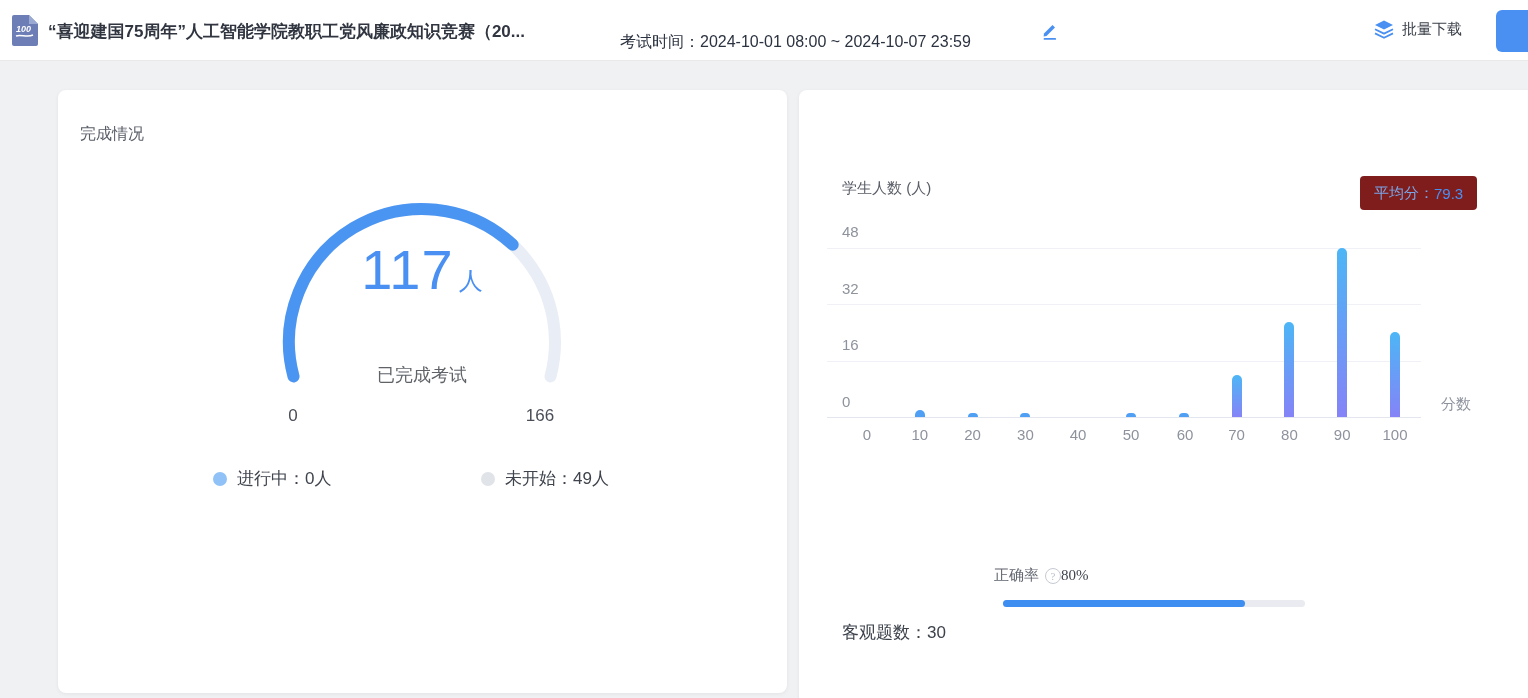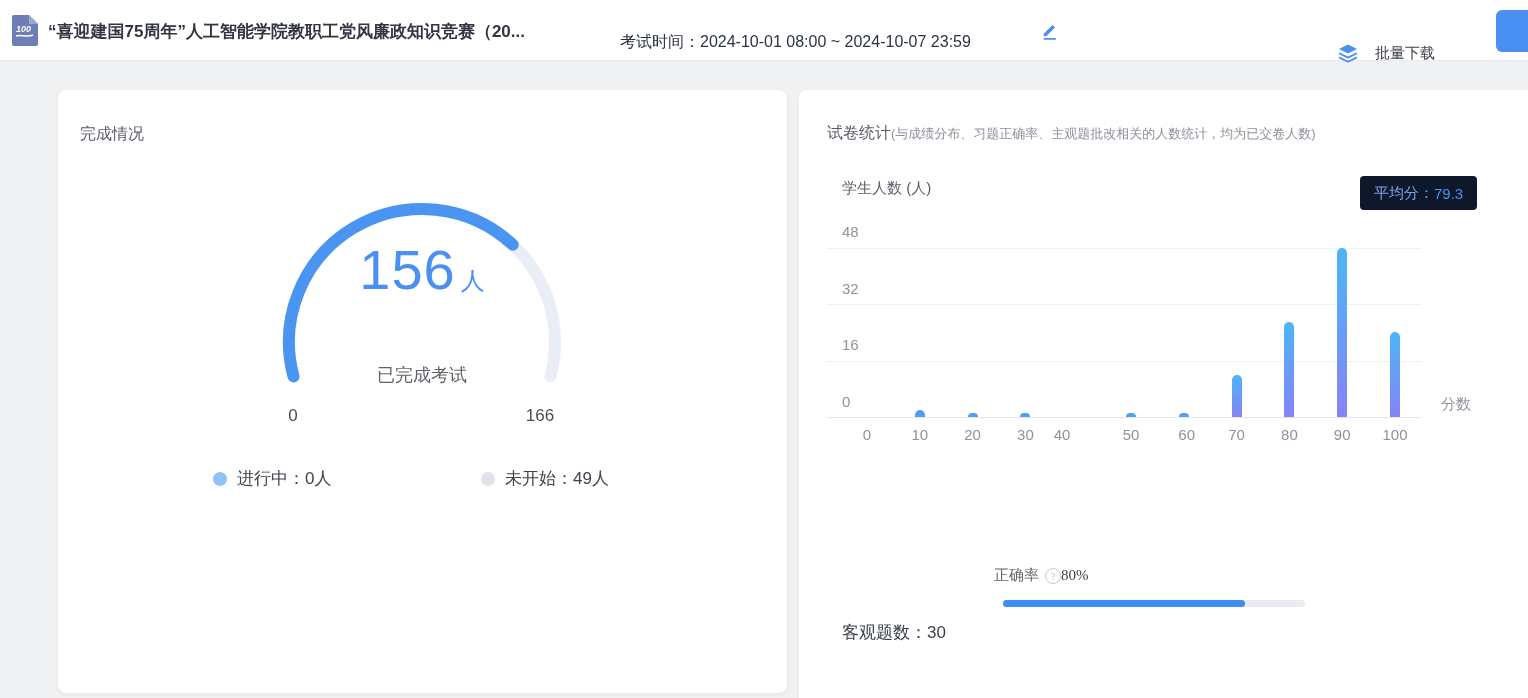--- a/index.html
+++ b/index.html
@@ -7,21 +7,21 @@
     font-family:"Liberation Sans","DejaVu Sans",sans-serif; background:#f0f1f3; }
 
   
   .header { position:absolute; left:0; top:0; width:1528px; height:61px;
     background:#fff; border-bottom:1px solid #e9e9e9; }
   .doc-icon { position:absolute; left:12px; top:15px; width:26px; height:31px; }
   .page-title { position:absolute; left:48px; top:20px; font-size:17px; font-weight:700; color:#303540; }
   .exam-time { position:absolute; left:620px; top:32px; font-size:16px; color:#2c3340; }
   .exam-time b { font-weight:400; }
   .edit-icon { position:absolute; left:1041px; top:22px; width:18px; height:18px; cursor:pointer; }
-  .batch { position:absolute; left:1338px; top:20px; display:flex; align-items:center; gap:17px; cursor:pointer;margin-top:24px; }
+  .batch { position:absolute; left:1374px; top:20px; display:flex; align-items:center; gap:8px; cursor:pointer; }
   .batch-label { font-size:15px; color:#3a3f48; }
   .header-btn { position:absolute; left:1496px; top:10px; width:46px; height:42px;
     background:#4a90f2; border-radius:6px; border:none; cursor:pointer; }
 
   
   .card { position:absolute; background:#fff; border-radius:8px;
     box-shadow:0 1px 4px rgba(0,0,0,0.06); }
   .card-left  { left:58px;  top:90px; width:729px; height:603px; }
   .card-right { left:799px; top:90px; width:740px; height:640px; }
   .card-title { font-size:16px; color:#595d66; }
@@ -43,21 +43,21 @@
   .legend-label { font-size:17px; color:#3f444d; }
   .view-btn { position:absolute; left:259px; top:500px; width:211px; height:48px;
     background:#4e94f1; color:#fff; font-size:17px; border:none; border-radius:4px; cursor:pointer;
     font-family:inherit; }
 
   
   .rc-titlerow { position:absolute; left:28px; top:33px; white-space:nowrap; }
   .rc-subtitle { font-size:13px; color:#8d919b; }
   .y-axis-title { position:absolute; left:43px; top:89px; font-size:15px; color:#595d66; }
   .avg-badge { position:absolute; left:561px; top:86px; height:34px; padding:0 14px;
-    background:#0f172a; border-radius:4px; display:flex; align-items:center; font-size:15px; }
+    background:#7f1d1d; border-radius:4px; display:flex; align-items:center; font-size:15px; }
   .avg-label { color:#79a6e8; } .avg-value { color:#4a90f2; }
   .chart-plot { position:absolute; left:28px; top:140px; width:594px; height:188px;
     border-bottom:1px solid #e3e6ee; }
   .gridline { position:absolute; left:0; right:0; height:1px; background:#f0f1f6; }
   .bar { position:absolute; bottom:0; width:10px; border-radius:5px 5px 0 0;
     background:linear-gradient(180deg,#4db6f6 0%,#8583f7 100%); }
   .y-labels { position:absolute; left:43px; top:132px; }
   .y-label { position:absolute; left:0; width:36px; height:20px; line-height:20px;
     font-size:15px; color:#8d929c; }
   .x-labels { position:absolute; left:28px; top:336px; }
@@ -105,41 +105,38 @@
 </div>
 
 <div class="card card-left">
   <div class="card-title lc-title">完成情况</div>
 
   <svg class="gauge-svg" width="290" height="200" viewBox="0 0 290 200">
     <path id="gauge-track" fill="none" stroke-width="12" stroke-linecap="round" d="M 16.5 181.4 A 133 133 0 1 1 273.5 181.4" stroke="#e9edf5"></path>
     <path id="gauge-progress" fill="none" stroke-width="12" stroke-linecap="round" d="M 16.5 181.4 A 133 133 0 0 1 235.7 49.7" stroke="#4b95f2"></path>
   </svg>
   <div class="gauge-center">
-    <span class="gauge-value">156</span><span class="gauge-unit">人</span>
+    <span class="gauge-value">117</span><span class="gauge-unit">人</span>
   </div>
   <div class="gauge-caption">已完成考试</div>
   <div class="gauge-min">0</div>
   <div class="gauge-max">166</div>
 
   <div class="legend-item legend-1">
     <span class="legend-dot" id="dot0" style="background: rgb(144, 194, 248);"></span>
     <span class="legend-label">进行中：0人</span>
   </div>
   <div class="legend-item legend-2">
     <span class="legend-dot" id="dot1" style="background: rgb(224, 227, 232);"></span>
     <span class="legend-label">未开始：49人</span>
   </div>
 
 </div>
 
 <div class="card card-right">
-  <div class="rc-titlerow">
-    <span class="card-title">试卷统计</span><span class="rc-subtitle">(与成绩分布、习题正确率、主观题批改相关的人数统计，均为已交卷人数)</span>
-  </div>
 
   <div class="y-axis-title">学生人数 (人)</div>
   <div class="avg-badge">
     <span class="avg-label">平均分：</span>
     <span class="avg-value">79.3</span>
   </div>
 
   <div class="chart-plot" id="chart-plot">
     <div class="gridline" style="top:18px"></div>
     <div class="gridline" style="top:74px"></div>
@@ -158,23 +155,23 @@
       <div class="y-label" style="top: 0px;">48</div>
       <div class="y-label" style="top: 56.5px;">32</div>
       <div class="y-label" style="top: 113px;">16</div>
       <div class="y-label" style="top: 169.5px;">0</div>
     </div>
   <div class="x-labels" id="x-labels">
       <div class="x-label" style="left: 20px;">0</div>
       <div class="x-label" style="left: 72.8px;">10</div>
       <div class="x-label" style="left: 125.6px;">20</div>
       <div class="x-label" style="left: 178.4px;">30</div>
-      <div class="x-label" style="left: 215px;">40</div>
+      <div class="x-label" style="left: 231px;">40</div>
       <div class="x-label" style="left: 284px;">50</div>
-      <div class="x-label" style="left: 328px; text-align: right;">60</div>
+      <div class="x-label" style="left: 338px;">60</div>
       <div class="x-label" style="left: 389.6px;">70</div>
       <div class="x-label" style="left: 442.4px;">80</div>
       <div class="x-label" style="left: 495.2px;">90</div>
       <div class="x-label" style="left: 548px;">100</div>
     </div>
   <div class="x-axis-title">分数</div>
 
   <div class="objective"><span>客观题数：</span><span>30</span></div>
   <div class="accuracy-row">
     <span class="accuracy-left">

